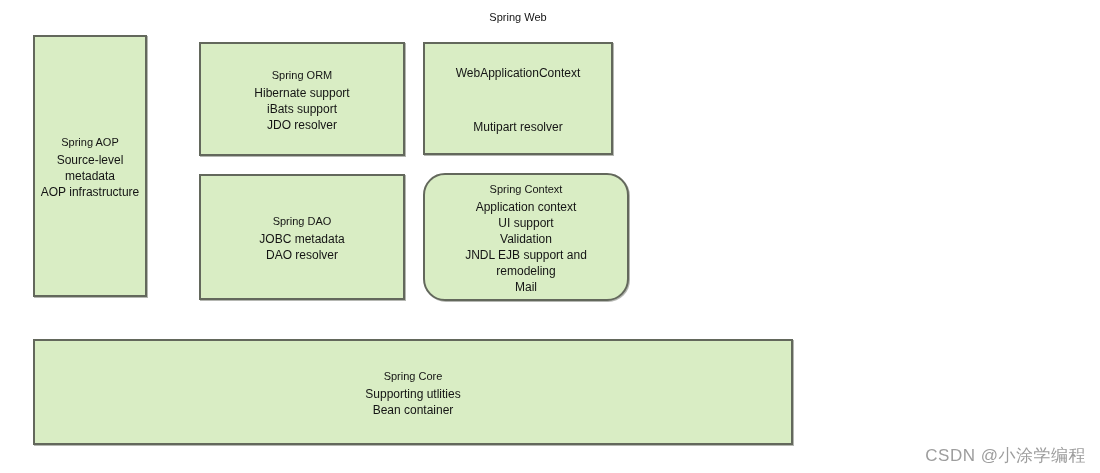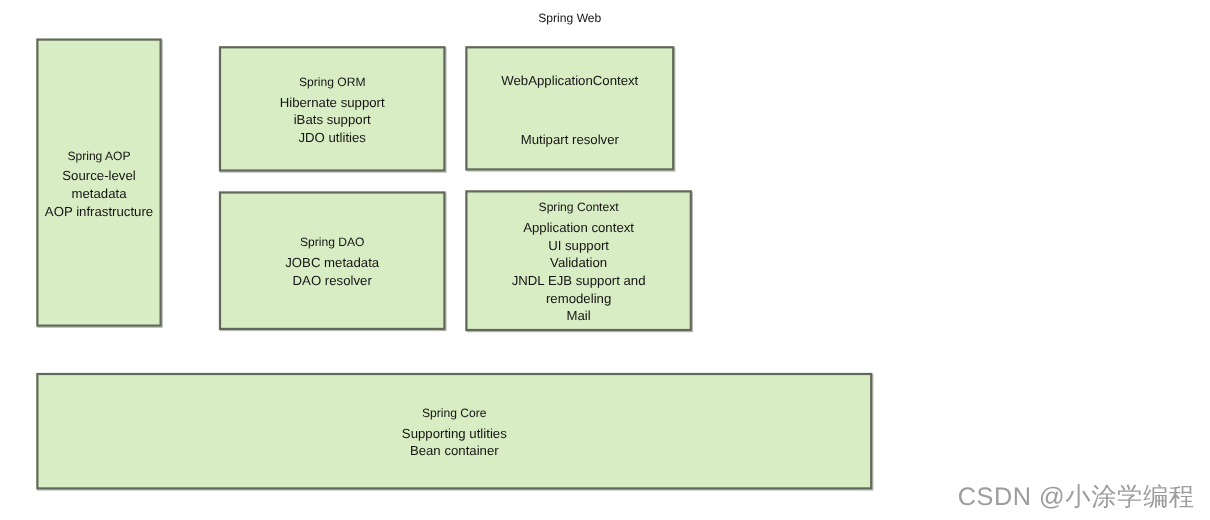--- a/index.html
+++ b/index.html
@@ -37,28 +37,28 @@
     line-height: 16px;
   }
   .narrow-title .title { max-width: 100px; }
 
   
   .box-aop     { left: 33px;  top: 35px;  width: 114px; height: 262px; }
   .box-orm     { left: 199px; top: 42px;  width: 206px; height: 114px; }
   .box-web     { left: 423px; top: 42px;  width: 190px; height: 113px; gap: 38px; }
   .box-mvc     { left: 647px; top: 41px;  width: 141px; height: 256px; }
   .box-dao     { left: 199px; top: 174px; width: 206px; height: 126px; }
-  .box-context { left: 423px; top: 173px; width: 206px; height: 128px; }
+  .box-context { left: 423px; top: 173px; width: 206px; height: 128px; border-radius: 22px; }
   .box-core    { left: 33px;  top: 323px; width: 760px; height: 106px; margin-top: 16px; }
 
   .watermark {
     position: absolute;
     right: 14px;
     bottom: 6px;
-    font-size: 23px;
+    font-size: 17px;
     color: #9d9d9d;
     text-shadow: 1px 1px 0 rgba(255,255,255,.9);
     letter-spacing: .5px;
   }
 </style>
 </head>
 <body>
 
 <div class="canvas">
 
@@ -66,21 +66,21 @@
     <div class="title">Spring AOP</div>
     <div class="line">Source-level</div>
     <div class="line">metadata</div>
     <div class="line">AOP infrastructure</div>
   </div>
 
   <div class="box box-orm">
     <div class="title">Spring ORM</div>
     <div class="line">Hibernate support</div>
     <div class="line">iBats support</div>
-    <div class="line">JDO utlities</div>
+    <div class="line">JDO resolver</div>
   </div>
 
   <div class="box box-web">
     <div class="title">Spring Web</div>
     <div class="line">WebApplicationContext</div>
     <div class="line">Mutipart resolver</div>
     <div class="line">Web utlities</div>
   </div>
 
 

